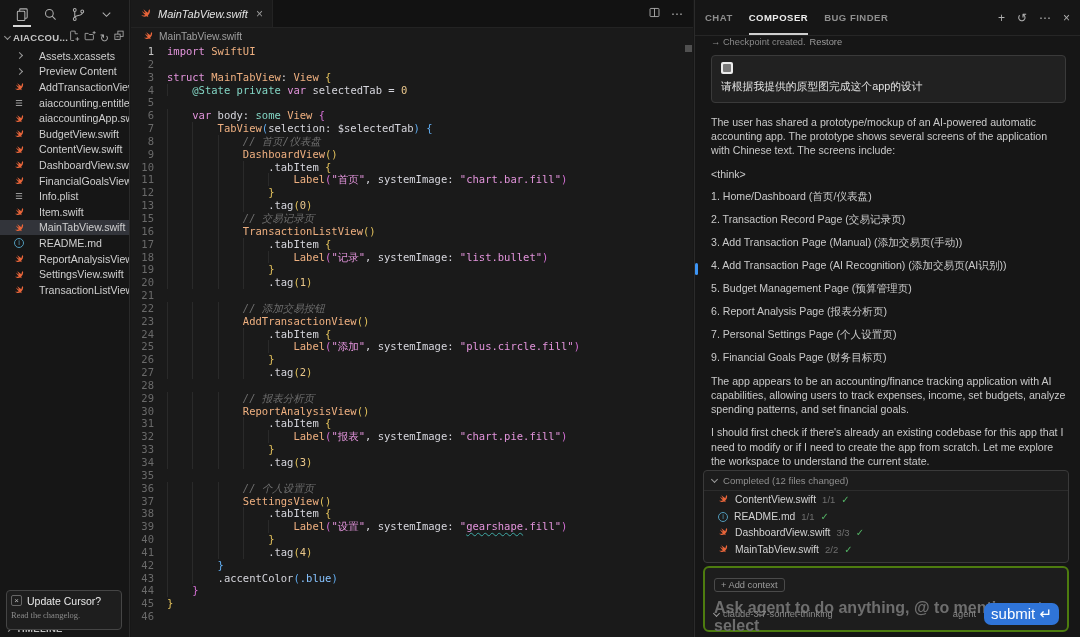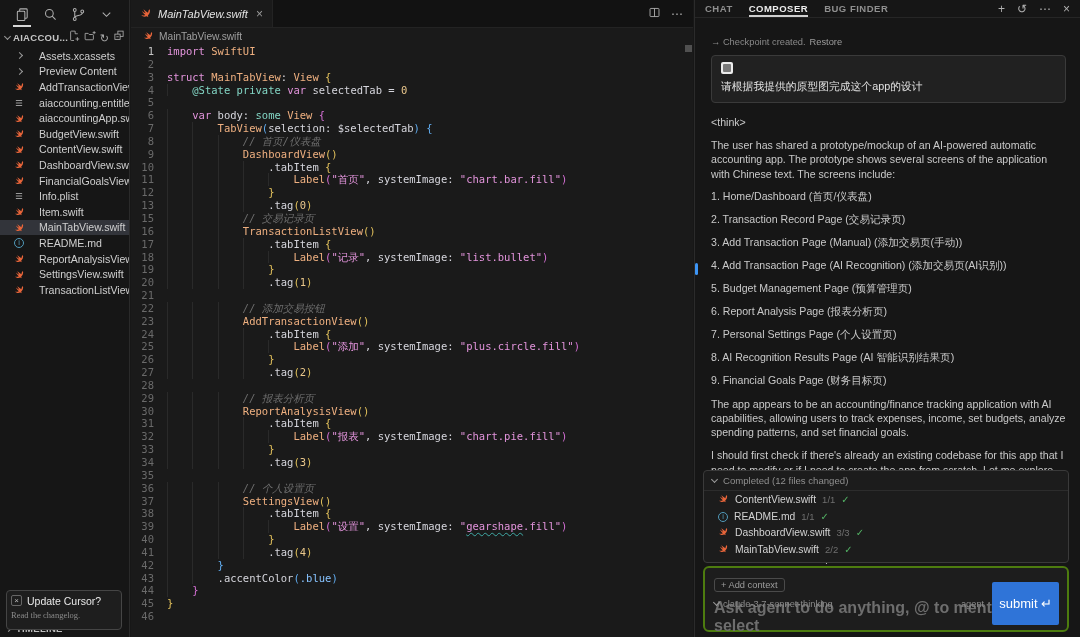--- a/index.html
+++ b/index.html
@@ -67,21 +67,21 @@
   .tk-y { color:#e2c15c; } .tk-m { color:#d670d6; } .tk-u { color:#62aef2; }
   .tk-b { color:#87c3ff; }
   .tk-g { color:#e394dc; text-decoration:underline wavy #3fa9a5 1px; text-underline-offset:2px; }
   .tk-ind { background-image:repeating-linear-gradient(to right,#2a2a2a 0 1px,transparent 1px 4ch); }
   .vscroll { position:absolute; right:0; top:45px; width:9px; bottom:0; }
   .vthumb { position:absolute; right:1px; top:0; width:7px; height:7px; background:#505050; }
 
   
   .chat { position:absolute; left:694px; top:0; width:386px; height:637px; background:#161616;
     border-left:1px solid #2b2b2b; }
-  .chat-header { height:18px; display:flex; align-items:center; padding:0 10px; gap:16px;
+  .chat-header { height:36px; display:flex; align-items:center; padding:0 10px; gap:16px;
     border-bottom:1px solid #262626; }
   .ctab { font-size:9.5px; font-weight:bold; letter-spacing:.5px; color:#8f8f8f; cursor:pointer;
     height:100%; display:flex; align-items:center; position:relative; }
   .ctab.active { color:#ededed; }
   .ctab.active::after { content:""; position:absolute; left:0; right:0; bottom:0; height:2px;
     background:#cfcfcf; }
   .chat-header .hicons { margin-left:auto; display:flex; gap:12px; color:#b5b5b5; font-size:12px;
     align-items:center; }
   .chat-body { position:absolute; top:28px; left:0; right:0; bottom:0; overflow:hidden;
     padding:7px 14px 0 16px; font-size:10.6px; color:#c9c9c9; }
@@ -106,21 +106,21 @@
   .cfile .chk { color:#53b365; font-size:10px; }
   .inputbox { position:absolute; left:8px; right:11px; bottom:5px; height:66px; background:#1d1d1d;
     border:2px solid #4d7c0f; border-radius:6px; z-index:6; padding:6px 9px 4px; }
   .addctx { display:inline-flex; align-items:center; border:1px solid #4a4a4a; border-radius:3px;
     padding:1px 6px; font-size:9.3px; color:#9d9d9d; cursor:pointer; }
   .phold { margin-top:7px; font-size:16px; color:#6e6e6e;font-weight:bold; }
   .ibottom { position:absolute; left:9px; right:8px; bottom:5px; display:flex; align-items:center;
     font-size:9.3px; color:#8a8a8a; }
   .model { display:flex; align-items:center; gap:4px; cursor:pointer; }
   .agent { margin-left:auto; margin-right:8px; cursor:pointer; }
-  .submit { background:#2f74d8; color:#fff; border-radius:2px; padding:14px 7px; font-size:13px;
+  .submit { background:#2f74d8; color:#fff; border-radius:7px; padding:2px 7px; font-size:15px;
     cursor:pointer; }
   .bluebar { position:absolute; left:0; top:263px; width:3px; height:12px; background:#3d95f5;
     border-radius:2px; }
   svg.lin { stroke:#b0b0b0; stroke-width:1.1; fill:none; }
   .glyph { font-size:12px; color:#b0b0b0; cursor:pointer; }
 </style>
 </head>
 <body>
 
 <div class="app">
@@ -418,31 +418,30 @@
       </span>
     </div>
     <div class="chat-body">
       <div class="checkpoint">
         <span>→ </span><span>Checkpoint created.</span><span class="restore">Restore</span>
       </div>
       <div class="usermsg">
         <div class="thumb"></div>
         <div class="utxt">请根据我提供的原型图完成这个app的设计</div>
       </div>
+      <div class="ctext">The user has shared a prototype/mockup of an AI-powered automatic accounting app. The prototype shows several screens of the application with Chinese text. The screens include:</div>
       <div class="ctext">&lt;think&gt;</div>
-      <div class="ctext">The user has shared a prototype/mockup of an AI-powered automatic accounting app. The prototype shows several screens of the application with Chinese text. The screens include:</div>
       <div class="clist">
           <div class="li">1. Home/Dashboard (首页/仪表盘)</div>
           <div class="li">2. Transaction Record Page (交易记录页)</div>
           <div class="li">3. Add Transaction Page (Manual) (添加交易页(手动))</div>
           <div class="li">4. Add Transaction Page (AI Recognition) (添加交易页(AI识别))</div>
           <div class="li">5. Budget Management Page (预算管理页)</div>
           <div class="li">6. Report Analysis Page (报表分析页)</div>
           <div class="li">7. Personal Settings Page (个人设置页)</div>
-          <div class="li">8. AI Recognition Results Page (AI 智能识别结果页)</div>
           <div class="li">9. Financial Goals Page (财务目标页)</div>
         </div>
       <div class="ctext">The app appears to be an accounting/finance tracking application with AI capabilities, allowing users to track expenses, income, set budgets, analyze spending patterns, and set financial goals.</div>
       <div class="ctext">I should first check if there's already an existing codebase for this app that I need to modify or if I need to create the app from scratch. Let me explore the workspace to understand the current state.</div>
       <div class="ctext">&lt;/think&gt;</div>
       <div class="ctext">I'll help you implement this AI automatic accounting app based on the prototype images you've provided. First, let me explore what we're working with in the current workspace.</div>
     </div>
 
     <div class="completed">
       <div class="chead">

